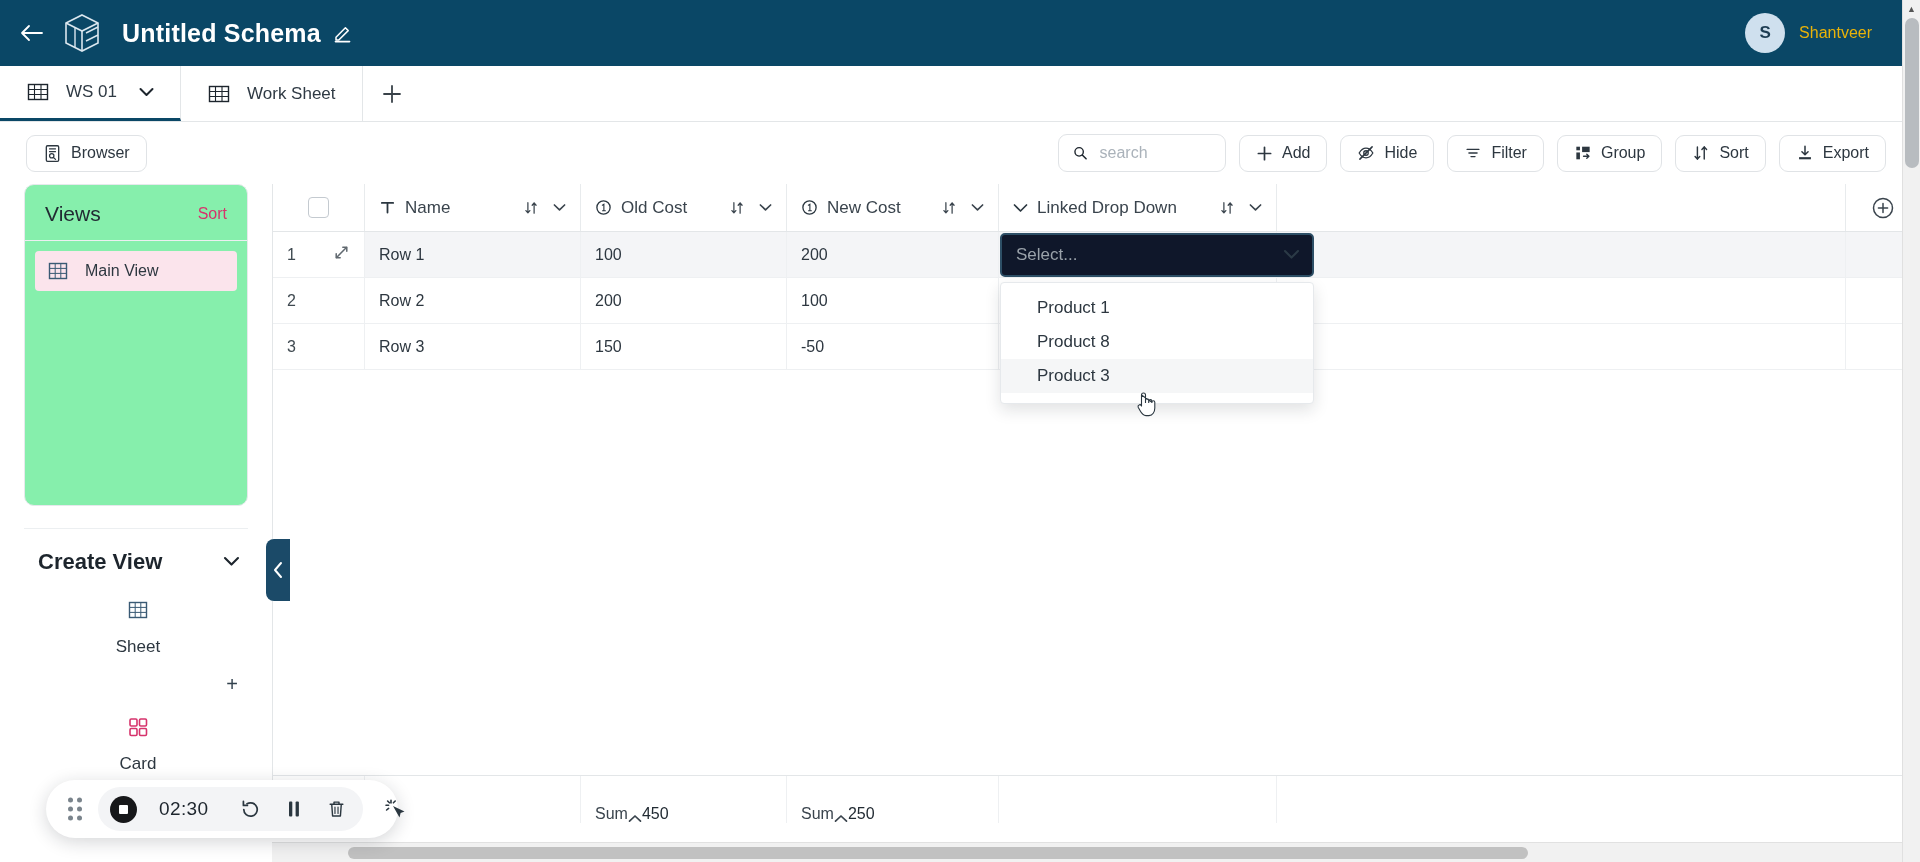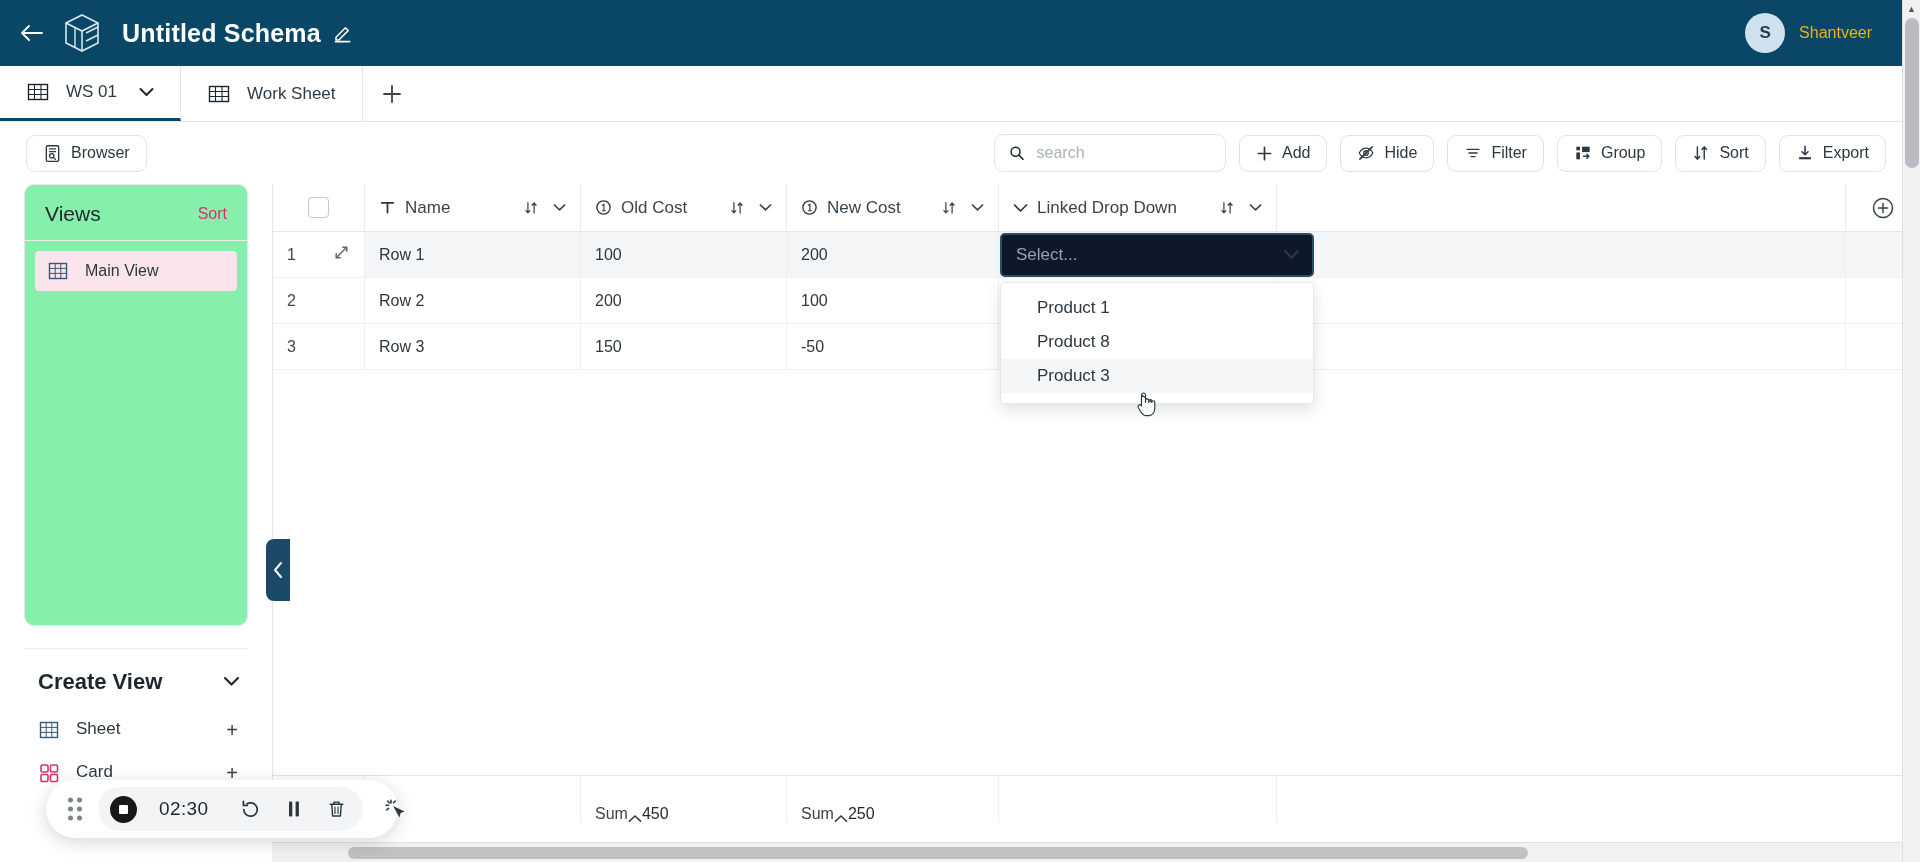--- a/index.html
+++ b/index.html
@@ -86,21 +86,21 @@
     display: inline-flex; align-items: center; gap: 9px;
     height: 37px; padding: 0 16px;
     border: 1px solid #e0e3e6; border-radius: 9px;
     background: #fff; color: #2d3740;
     font-size: 16px; cursor: pointer;
     white-space: nowrap;
   }
   .toolbar-right { margin-left: auto; display: flex; align-items: center; gap: 13px; }
   .searchbox {
     display: inline-flex; align-items: center; gap: 12px;
-    width: 232px; height: 38px; padding: 0 14px;
+    width: 168px; height: 38px; padding: 0 14px;
     border: 1px solid #e0e3e6; border-radius: 9px; background: #fff;
   }
   .searchbox input {
     border: none; outline: none; font-size: 16px;
     font-family: "Liberation Sans", sans-serif;
     color: #2d3740; width: 100%; background: transparent;
   }
   .searchbox input::placeholder { color: #aab2ba; }
 
   
@@ -137,23 +137,23 @@
     margin-top: 22px;
     border-top: 1px solid #eceff1;
     padding-top: 4px;
   }
   .cv-head {
     display: flex; align-items: center; justify-content: space-between;
     padding: 16px 8px 14px 14px;
   }
   .cv-title { font-size: 22px; font-weight: bold; color: #1d252d; }
   .cv-row {
-    display: flex; 
+    display: flex; align-items: center;
     padding: 10px 10px 10px 14px;
-    gap: 16px; font-size: 17px; color: #2d3740; cursor: pointer;
+    gap: 16px; font-size: 17px; color: #2d3740; cursor: pointer; flex-direction: column;
   }
   .cv-row .plus { margin-left: auto; font-size: 20px; color: #32414d; }
 
   
   .collapse-handle {
     position: absolute;
     left: 266px; top: 355px;
     width: 24px; height: 62px;
     background: #1b4a68;
     border-radius: 8px 0 0 8px;

